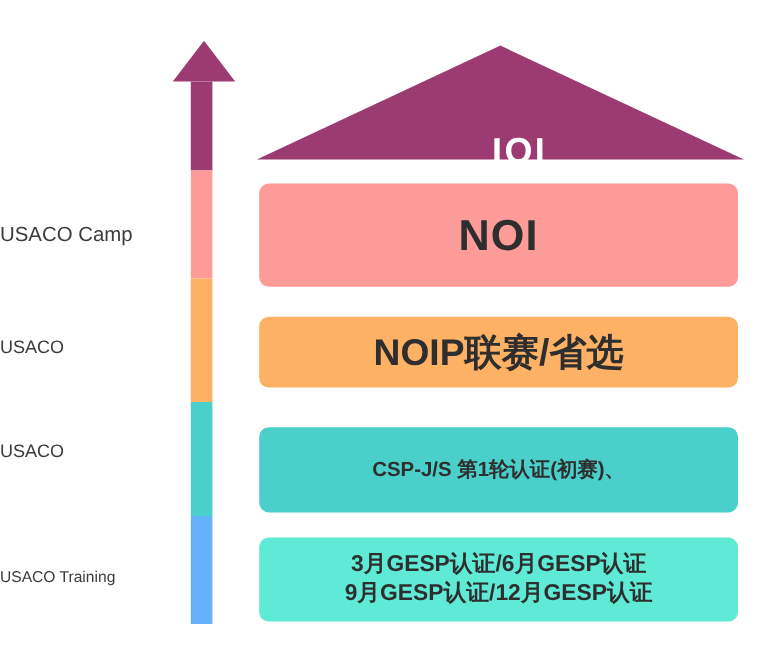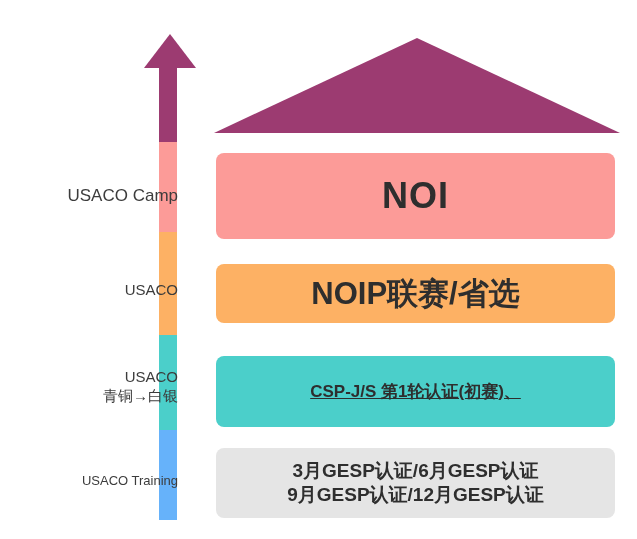--- a/index.html
+++ b/index.html
@@ -39,21 +39,21 @@
   .seg-pink    { height: 90px; }
   .seg-orange  { height: 103px; }
   .seg-teal    { height: 95px; }
   .seg-blue    { height: 90px; }
 
   
   .left-label {
     position: absolute;
     left: 0;
     width: 178px;
-    text-align: right;
+    text-align: left;
     color: #3c3c3c;
     line-height: 20px;
   }
   .left-label .ln { display: block; }
   .ll-camp     { top: 186px; font-size: 17px; }
   .ll-silver   { top: 280px; font-size: 15px; line-height: 19px; }
   .ll-bronze   { top: 367px; font-size: 15px; line-height: 19px; }
   .ll-training { top: 471px; font-size: 13px; }
 
   
@@ -67,28 +67,27 @@
   .tri {
     position: absolute;
     left: 0; top: 0;
     width: 0; height: 0;
     border-left: 203px solid transparent;
     border-right: 203px solid transparent;
     border-bottom: 95px solid #9c3b71;
   }
   .tri-label {
     position: absolute;
-    left: 0; top: 72px;
+    left: 16px; top: 72px;
     width: 100%;
     text-align: center;
     color: #ffffff;
     font-size: 30px;
     font-weight: bold;
     letter-spacing: 2px;
-    margin-top: 16px;
   }
   .block {
     position: absolute;
     left: 216px;
     width: 399px;
     border-radius: 8px;
     display: flex;
     flex-direction: column;
     align-items: center;
     justify-content: center;
@@ -119,42 +118,41 @@
   <div class="left-label ll-camp">
     <span class="ln">USACO Camp</span>
   </div>
 
   <div class="left-label ll-silver">
     <span class="ln">USACO</span>
   </div>
 
   <div class="left-label ll-bronze">
     <span class="ln">USACO</span>
-    <span class="ln">青铜→白银</span>
   </div>
 
   <div class="left-label ll-training">
     <span class="ln">USACO Training</span>
   </div>
 
   <div class="tri-wrap">
     <div class="tri" style="border-bottom-color: rgb(156, 59, 113);"></div>
     <div class="tri-label">IOI</div>
   </div>
 
   <div class="block blk-noi" style="background-color: rgb(252, 155, 152);">
     <span class="blk-line">NOI</span>
   </div>
 
   <div class="block blk-noip" style="background-color: rgb(253, 177, 100);">
     <span class="blk-line">NOIP联赛/省选</span>
   </div>
 
-  <div class="block blk-csp" style="background-color: rgb(75, 207, 202); text-decoration: underline;">
+  <div class="block blk-csp" style="background-color: rgb(75, 207, 202);">
     <span class="blk-line">CSP-J/S 第1轮认证(初赛)、</span>
   </div>
 
-  <div class="block blk-gesp" style="background-color: #e5e5e5;">
+  <div class="block blk-gesp" style="background-color: #5eead4;">
     <span class="blk-line">3月GESP认证/6月GESP认证</span>
     <span class="blk-line">9月GESP认证/12月GESP认证</span>
   </div>
 
 </div>
 
 </body></html>

